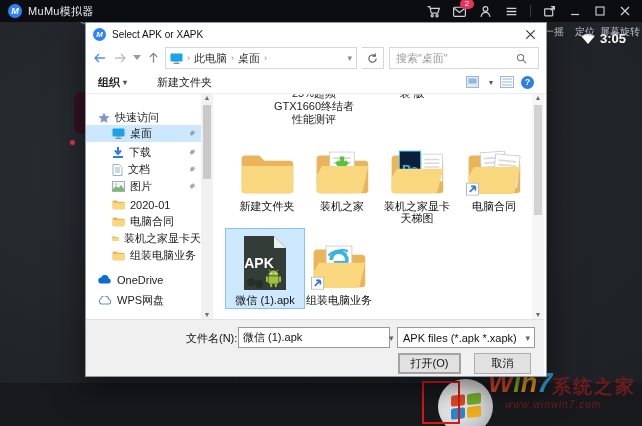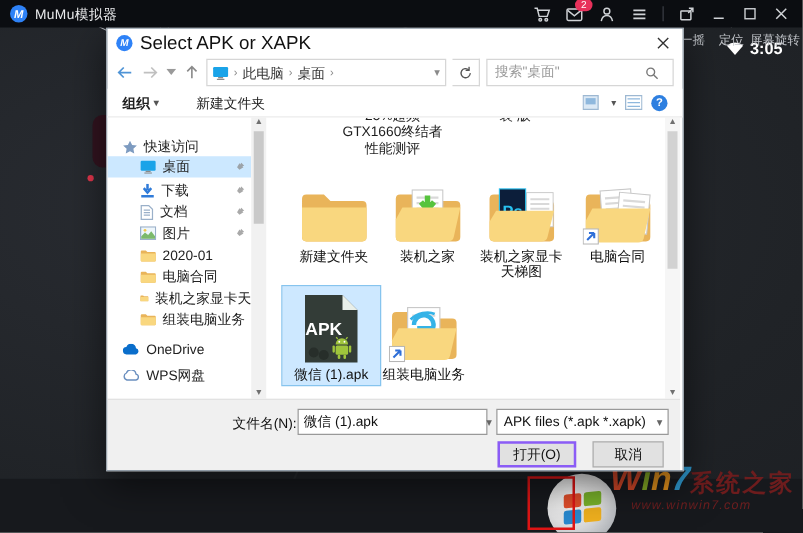--- a/index.html
+++ b/index.html
@@ -32,21 +32,21 @@
             border-radius:8px 0 0 8px;}
   .red-dot{position:absolute;left:70px;top:118px;width:5px;height:5px;border-radius:50%;background:#e3364c;}
 
   
   .dialog{position:absolute;left:85px;top:22px;width:460px;height:353px;background:#fff;
           border:1px solid #8f9aa5;box-shadow:0 10px 30px rgba(0,0,0,.55);z-index:20;
           font-size:11px;color:#222;}
   .dlg-title{height:22px;display:flex;align-items:center;padding-left:7px;}
   .dlg-logo{width:13px;height:13px;border-radius:50%;background:#2e82f7;color:#fff;font-size:8px;
             font-weight:bold;font-style:italic;display:flex;align-items:center;justify-content:center;margin-right:6px;}
-  .dlg-title-text{font-size:15px;color:#111;}
+  .dlg-title-text{font-size:10px;color:#111;}
   .dlg-close{margin-left:auto;width:32px;height:22px;display:flex;align-items:center;justify-content:center;color:#333;}
   .dlg-nav{height:26px;display:flex;align-items:center;gap:5px;padding:0 7px;}
   .nav-arrows{display:flex;align-items:center;gap:6px;color:#9a9a9a;}
   .addr{flex:0 0 auto;width:182px;height:20px;border:1px solid #d6d6d6;display:flex;align-items:center;
         gap:4px;padding:0 4px;font-size:11px;color:#333;}
   .addr .crumb{white-space:nowrap;}
   .addr .sep{color:#8a8a8a;font-size:9px;}
   .addr .caret{margin-left:auto;color:#8a8a8a;font-size:9px;}
   .refresh{width:22px;height:20px;border:1px solid #d6d6d6;border-left:none;display:flex;
            align-items:center;justify-content:center;}
@@ -96,21 +96,21 @@
   .fn-input{position:absolute;left:152px;top:7px;width:150px;height:19px;border:1px solid #999;
             background:#fff;display:flex;align-items:center;}
   .fn-input input{border:none;outline:none;flex:1;font-size:11px;padding:0 4px;
                   font-family:"Liberation Sans",sans-serif;color:#111;background:transparent;}
   .fn-input .caret,.ft-combo .caret{color:#666;font-size:9px;padding-right:4px;}
   .ft-combo{position:absolute;left:311px;top:7px;width:136px;height:19px;border:1px solid #999;
             background:#fff;display:flex;align-items:center;font-size:11px;color:#111;}
   .ft-combo .val{flex:1;padding-left:5px;white-space:nowrap;}
   .btn{position:absolute;top:33px;height:21px;background:#e1e1e1;border:1px solid #adadad;
        font-size:11px;color:#111;display:flex;align-items:center;justify-content:center;box-sizing:border-box;}
-  .btn.primary{border:2px solid #8b5cf6;left:312px;width:63px;text-align:center;}
+  .btn.primary{border:2px solid #a3a3a3;left:312px;width:63px;text-align:center;}
   .btn.cancel{left:388px;width:57px;}
 
   
   .btoolbar{position:absolute;left:0;top:383px;width:642px;height:43px;background:#17191d;z-index:10;}
   .navglyph{position:absolute;top:10px;color:#b9bcc2;font-size:15px;}
   .tool{position:absolute;top:4px;transform:translateX(-50%);display:flex;flex-direction:column;
         align-items:center;gap:1px;color:#c3c6cb;font-size:10px;white-space:nowrap;z-index:11;}
   .tool svg{display:block;}
   .hl-box{position:absolute;left:422px;top:381px;width:38px;height:43px;border:2px solid #e01515;
           z-index:16;box-sizing:border-box;}

